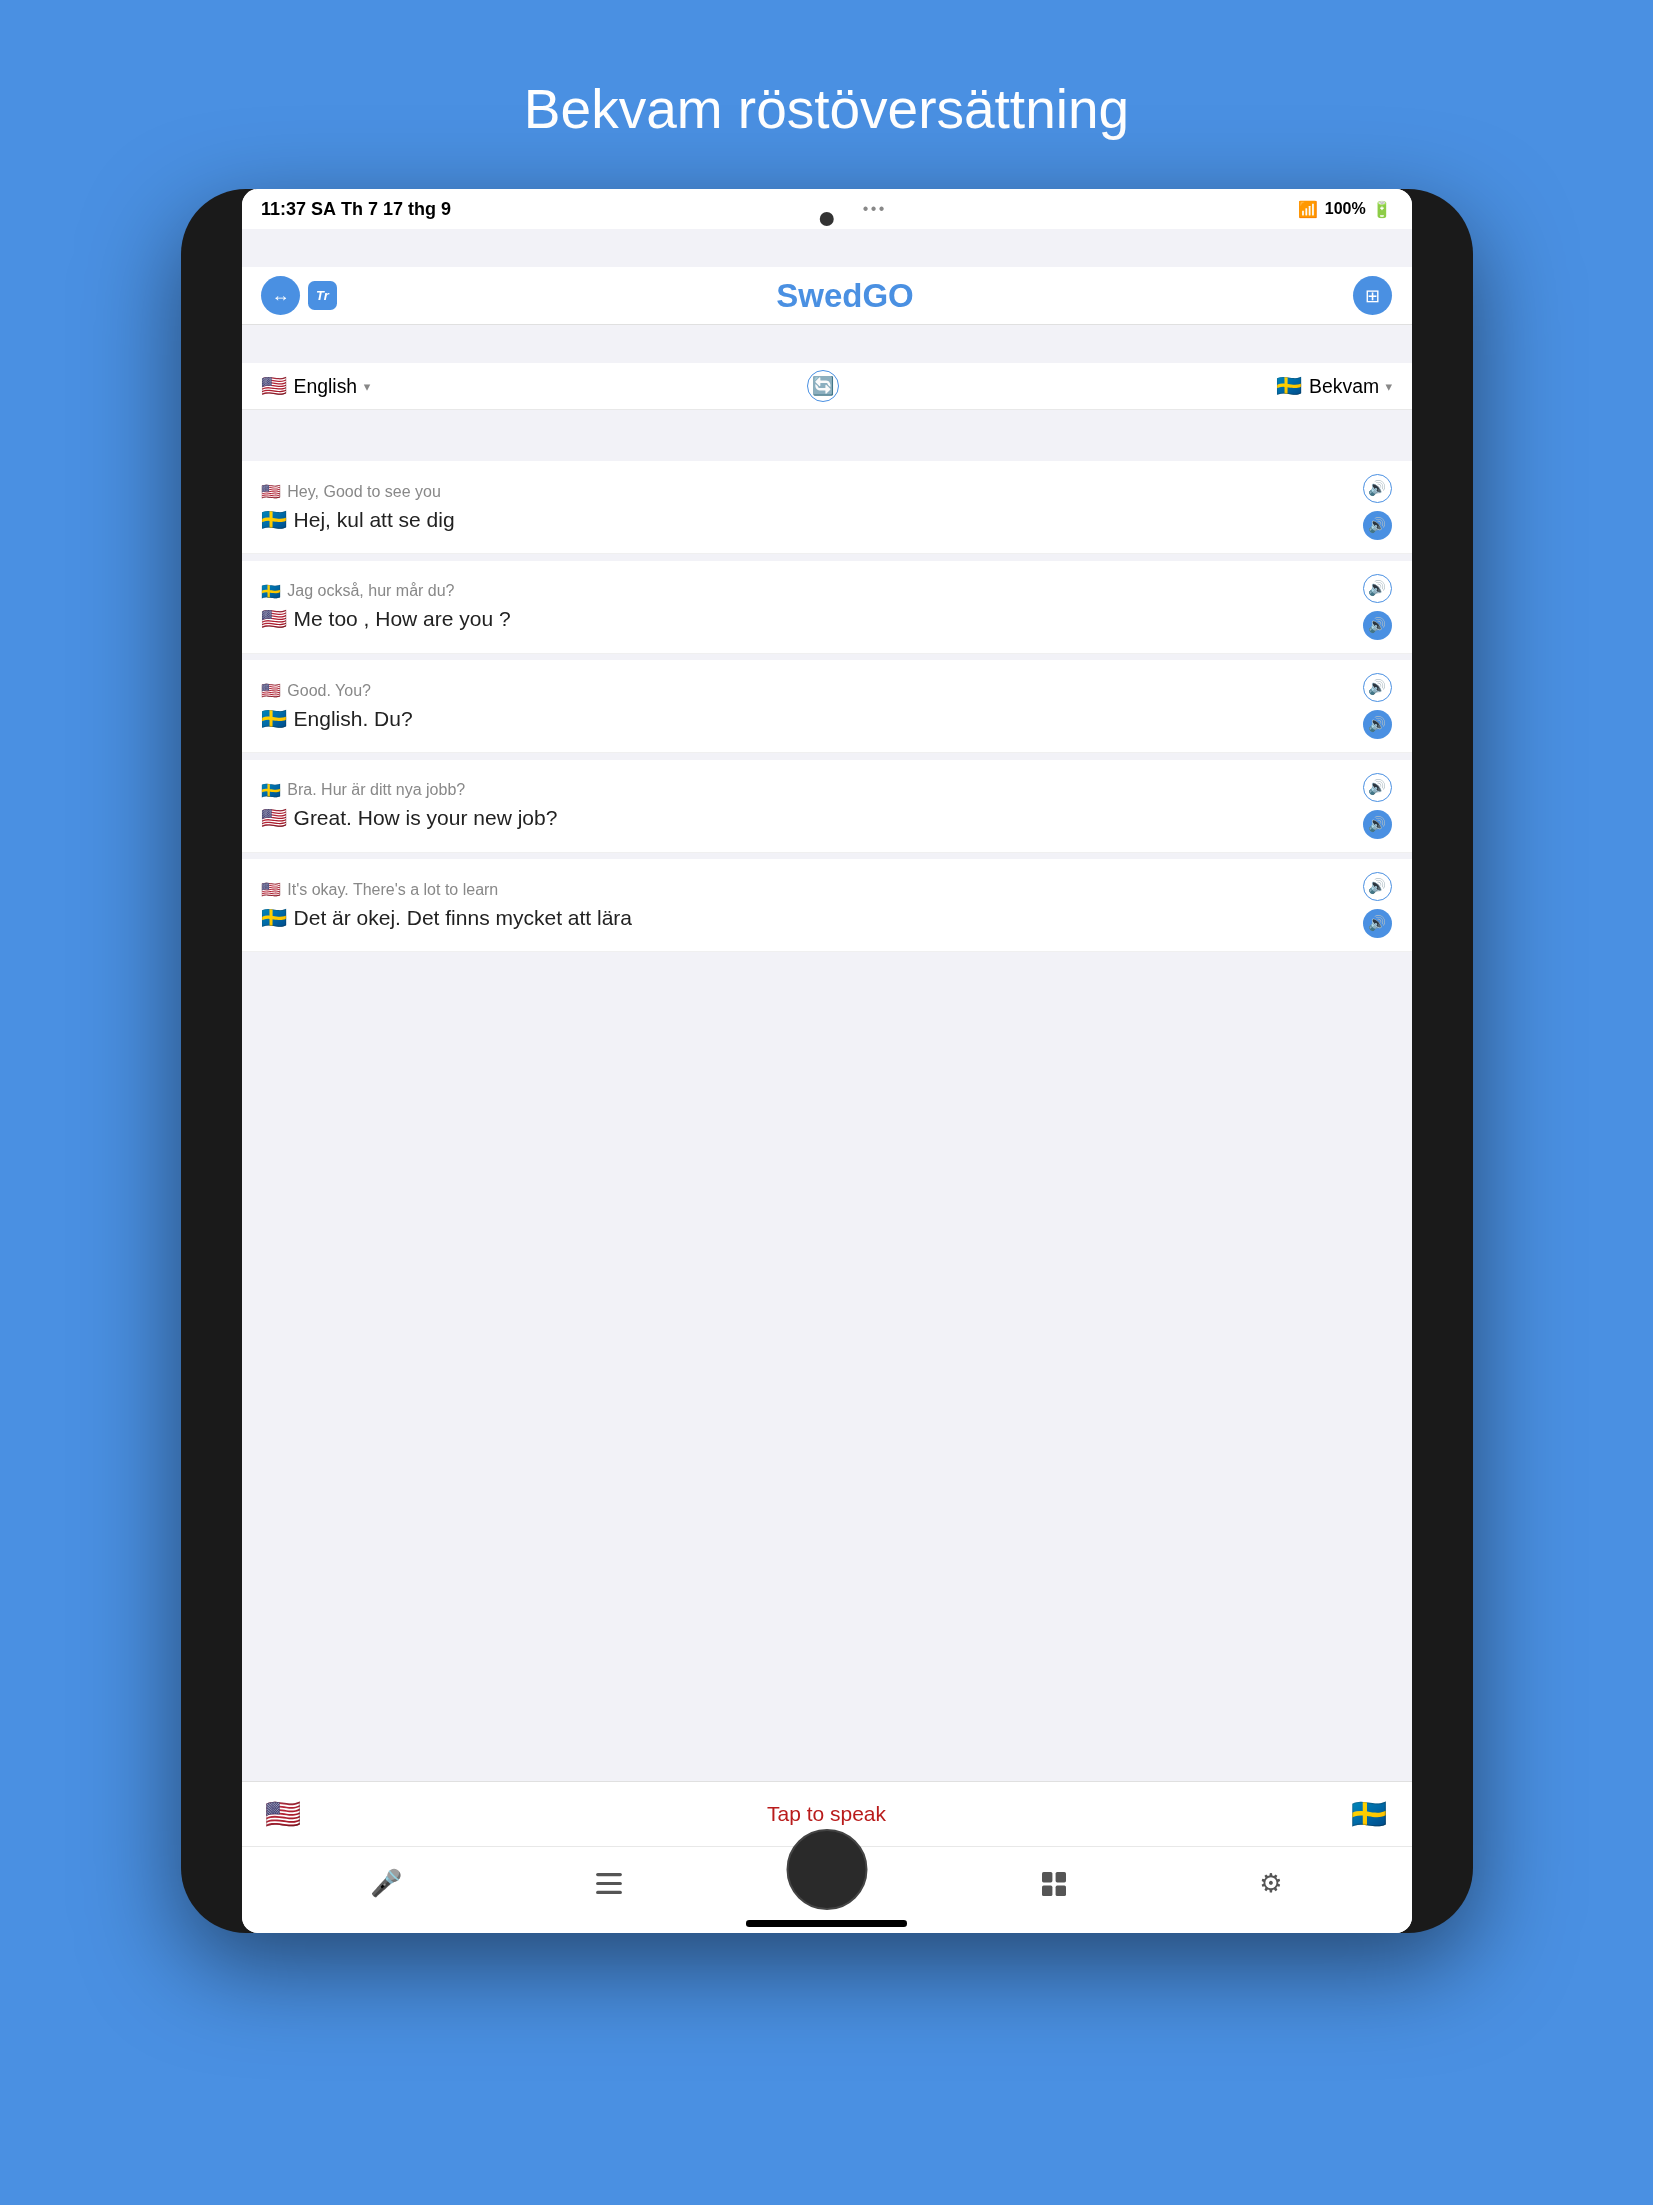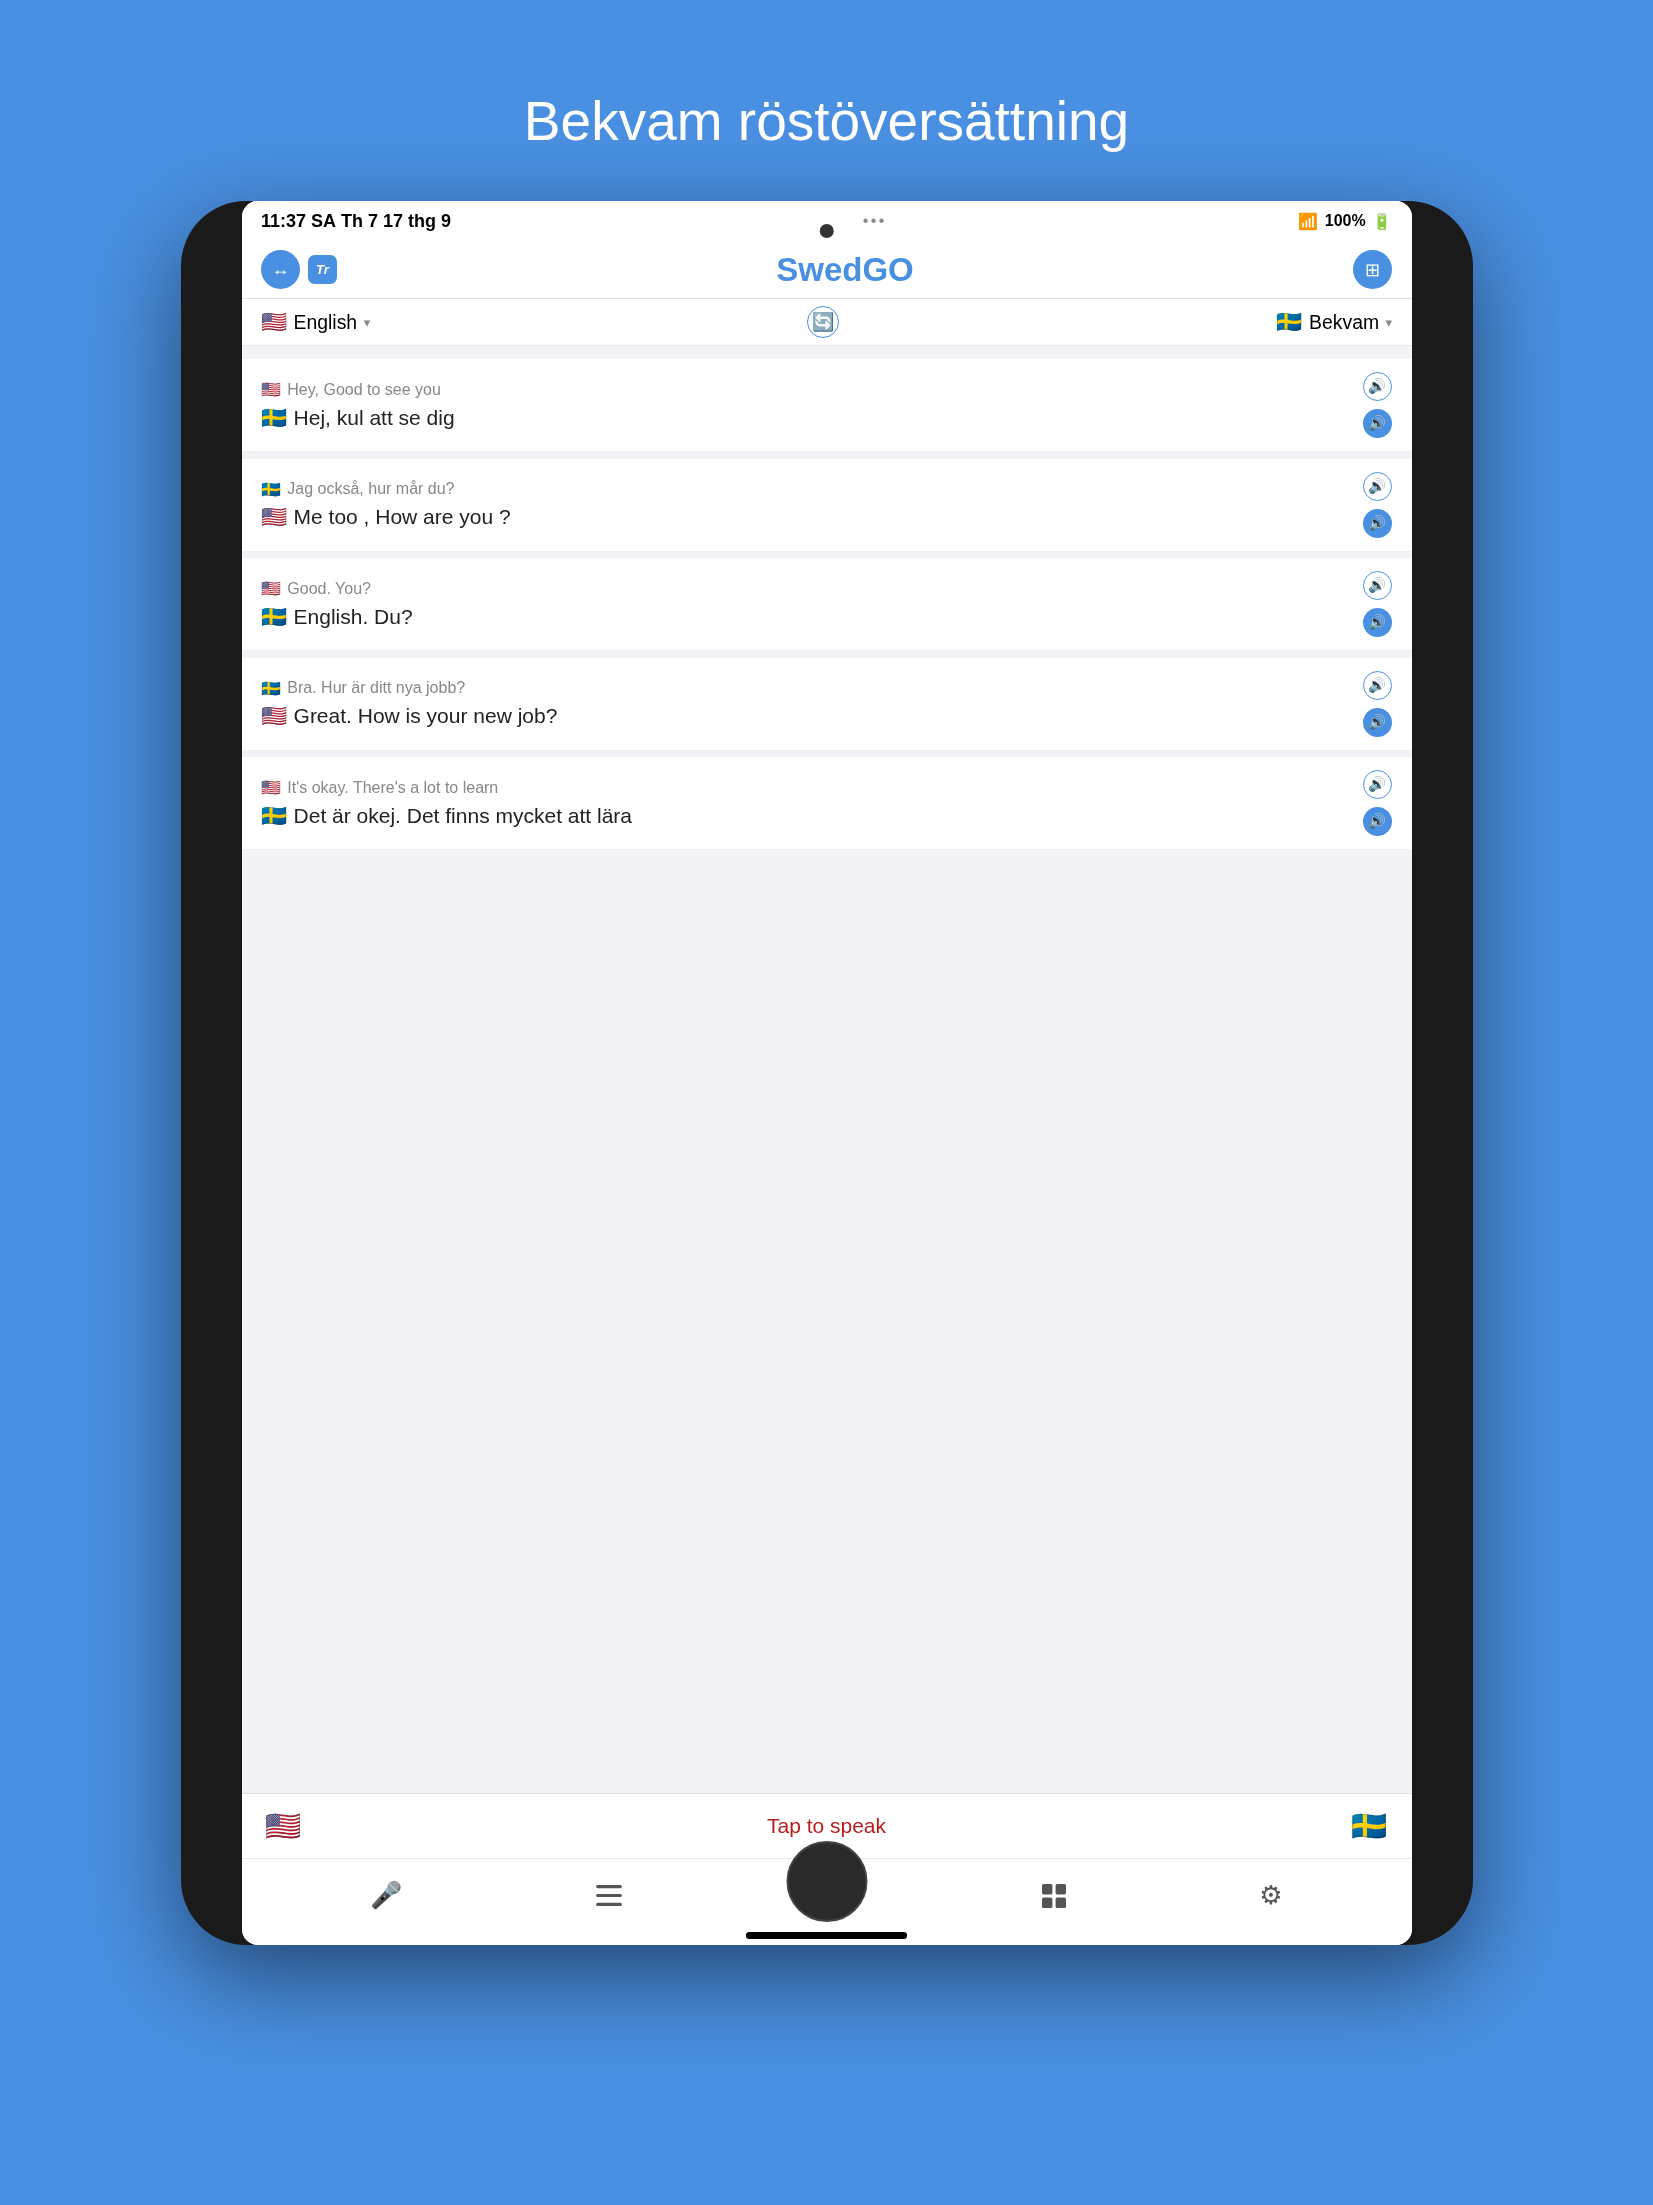--- a/index.html
+++ b/index.html
@@ -24,21 +24,21 @@
       font-size: 113px;
       font-weight: 900;
       color: #fff;
       line-height: 1.1;
     }
 
     .page-subtitle {
       font-size: 55px;
       color: #fff;
       font-weight: 400;
-      margin-top: 24px;
+      margin-top: 12px;
     }
 
     
     .ipad-outer {
       width: 1292px;
       height: 1744px;
       background: #1a1a1a;
       border-radius: 65px;
       position: relative;
       box-shadow: 0 32px 97px rgba(0,0,0,0.5);
@@ -72,20 +72,21 @@
     }
 
     .ipad-screen {
       width: 1170px;
       height: 2036px;
       background: #f2f2f7;
       border-radius: 16px;
       overflow: hidden;
       display: flex;
       flex-direction: column;
+      gap: 38px;
     }
 
     
     .status-bar {
       background: #fff;
       height: 40px;
       display: flex;
       align-items: center;
       justify-content: space-between;
       padding: 0 19.4px;

